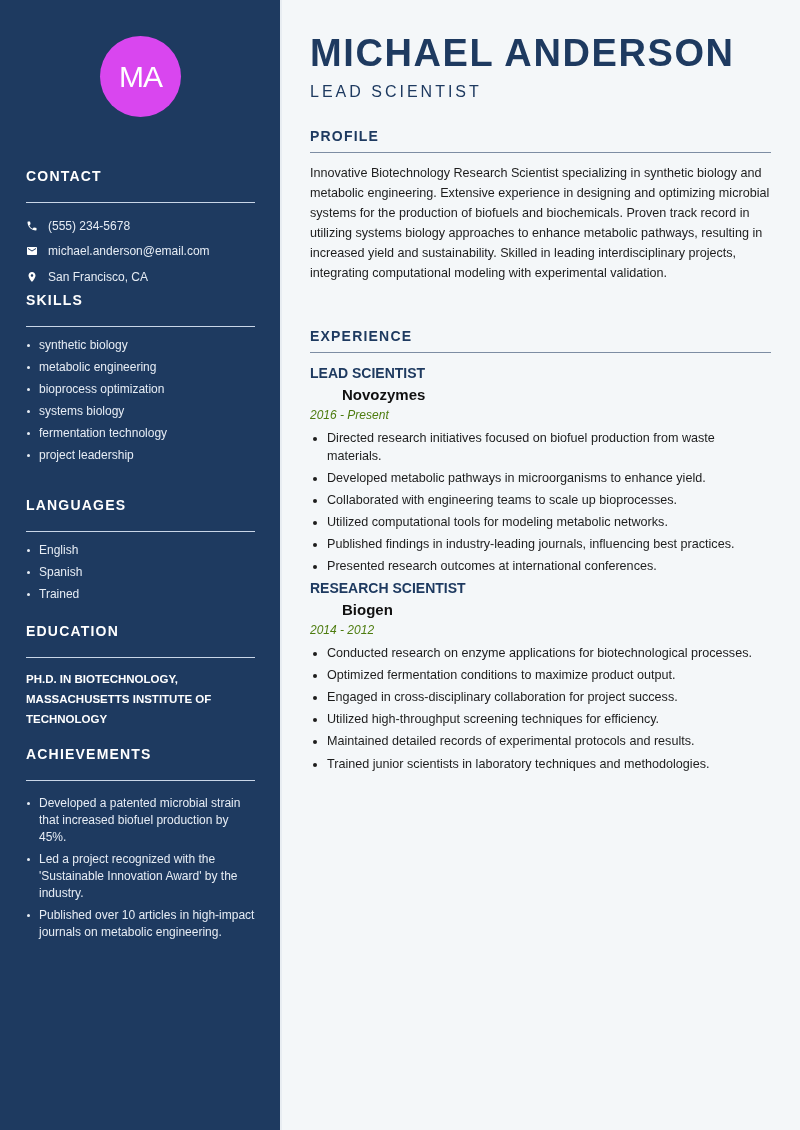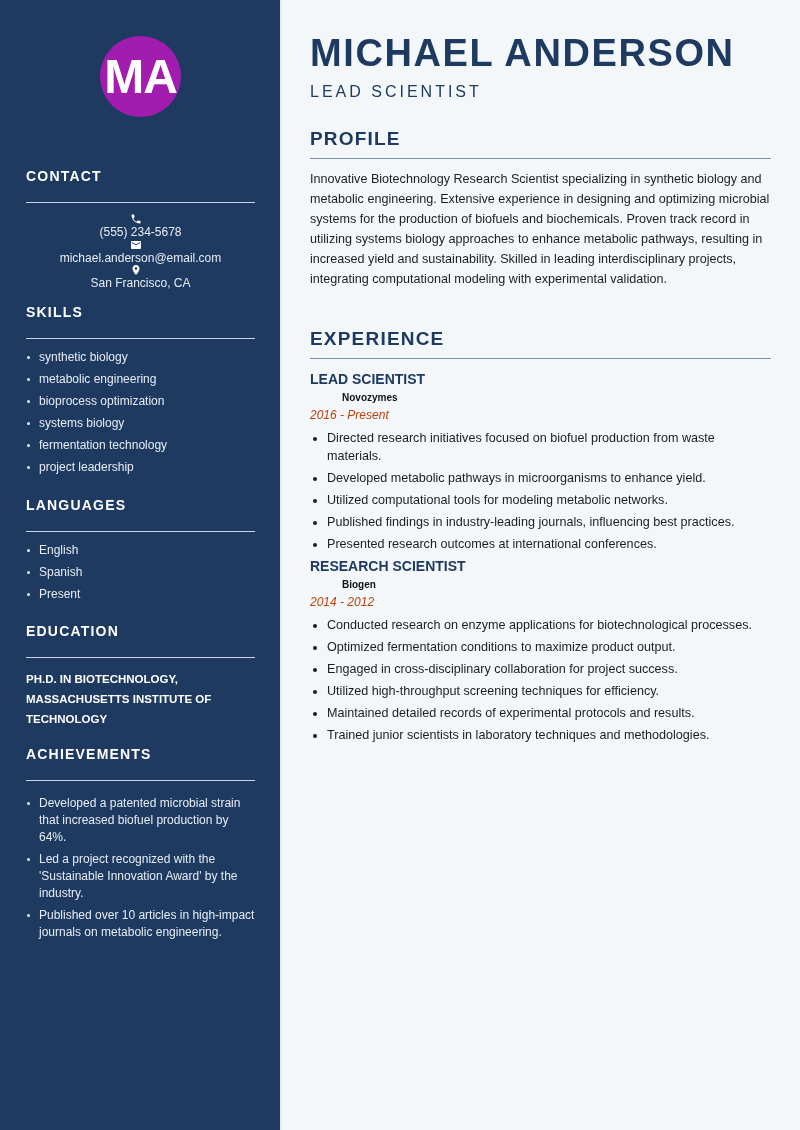--- a/index.html
+++ b/index.html
@@ -15,43 +15,42 @@
     width: 280px; height: 1130px;
     background: #1e3a60;
     color: #ffffff;
     padding: 0 26px;
   }
   .avatar {
     position: absolute;
     left: 100px; top: 36px;
     width: 81px; height: 81px;
     border-radius: 50%;
-    background: #a21caf;
-    color: #ffffff;
-    font-weight: bold;
-    font-size: 48px;
+    background: #d946ef;
+    color: #ffffff;
+    font-weight: normal;
+    font-size: 30px;
     display: flex; align-items: center; justify-content: center;
     letter-spacing: -1px;
   }
   .side-section { position: absolute; left: 26px; width: 229px; }
   .side-heading {
     font-size: 14px;
     font-weight: bold;
     letter-spacing: 1.2px;
     color: #ffffff;
     padding-bottom: 18px;
     border-bottom: 1.5px solid #c9d6e8;
     margin-bottom: 10px;
   }
   .contact-row {
     display: flex; align-items: center;
     font-size: 12px;
     color: #e6ecf4;
     height: 25.5px;
-    flex-direction: column;
   }
   .contact-row .ic {
     width: 22px; display: inline-flex; align-items: center;
   }
   .contact-row svg { width: 12px; height: 12px; fill: #ffffff; }
   .side-list { list-style: none; }
   .side-list li {
     font-size: 12px;
     color: #e6ecf4;
     line-height: 17px;
@@ -85,47 +84,47 @@
     white-space: nowrap;
   }
   .title {
     position: absolute; top: 83px; left: 0;
     font-size: 16px;
     color: #1e3a60;
     letter-spacing: 3px;
   }
   .main-section { position: absolute; left: 0; width: 461px; }
   .main-heading {
-    font-size: 19px; font-weight: bold;
+    font-size: 14px; font-weight: bold;
     color: #1e3a60;
     letter-spacing: 1.2px;
     padding-bottom: 8px;
     border-bottom: 1.5px solid #7d8da3;
     margin-bottom: 10px;
   }
   .profile-text {
     font-size: 12.6px;
     line-height: 20px;
     color: #1d1d1d;
     margin-top: 8px;
   }
   .job-title {
     font-size: 14px; font-weight: bold;
     color: #1e3a60;
     margin-bottom: 5px;
   }
   .company {
-    font-size: 10px; font-weight: bold;
+    font-size: 15px; font-weight: bold;
     color: #111111;
     margin-bottom: 5px;
     padding-left: 32px;
   }
   .dates {
     font-size: 12px; font-style: italic;
-    color: #c2410c;
+    color: #4d7c0f;
     margin-bottom: 8px;
   }
   .bullets { list-style: none; }
   .bullets li {
     font-size: 12.6px;
     line-height: 17.5px;
     color: #1d1d1d;
     position: relative;
     padding-left: 17px;
     margin-bottom: 4.6px;
@@ -171,50 +170,50 @@
     <div class="contact-row">
       <span class="ic">
         <svg viewBox="0 0 24 24">
             <path d="M12 2C8.1 2 5 5.1 5 9c0 5.2 7 13 7 13s7-7.8 7-13c0-3.9-3.1-7-7-7zm0 9.5c-1.4 0-2.5-1.1-2.5-2.5S10.6 6.5 12 6.5s2.5 1.1 2.5 2.5-1.1 2.5-2.5 2.5z"></path>
           </svg>
       </span>
       <span>San Francisco, CA</span>
     </div>
   </section>
 
-  <section class="side-section" style="top:304px;">
+  <section class="side-section" style="top:292px;">
     <h2 class="side-heading">SKILLS</h2>
     <ul class="side-list">
       <li>synthetic biology</li>
       <li>metabolic engineering</li>
       <li>bioprocess optimization</li>
       <li>systems biology</li>
       <li>fermentation technology</li>
       <li>project leadership</li>
     </ul>
   </section>
 
   <section class="side-section" style="top:497px;">
     <h2 class="side-heading">LANGUAGES</h2>
     <ul class="side-list">
       <li>English</li>
       <li>Spanish</li>
-      <li>Present</li>
+      <li>Trained</li>
     </ul>
   </section>
 
   <section class="side-section" style="top:623px;">
     <h2 class="side-heading">EDUCATION</h2>
     <p class="edu-text">PH.D. IN BIOTECHNOLOGY, MASSACHUSETTS INSTITUTE OF TECHNOLOGY</p>
   </section>
 
   <section class="side-section" style="top:746px;">
     <h2 class="side-heading" style="margin-bottom:14px;">ACHIEVEMENTS</h2>
     <ul class="side-list">
-      <li>Developed a patented microbial strain that increased biofuel production by 64%.</li>
+      <li>Developed a patented microbial strain that increased biofuel production by 45%.</li>
       <li>Led a project recognized with the 'Sustainable Innovation Award' by the industry.</li>
       <li>Published over 10 articles in high-impact journals on metabolic engineering.</li>
     </ul>
   </section>
 </aside>
 
 <div class="divider-line"></div>
 
 <main class="main">
   <h1 class="name">MICHAEL ANDERSON</h1>
@@ -228,20 +227,21 @@
   <section class="main-section" style="top:328px;">
     <h2 class="main-heading">EXPERIENCE</h2>
 
     <div style="margin-top:12px;">
       <div class="job-title">LEAD SCIENTIST</div>
       <div class="company">Novozymes</div>
       <div class="dates">2016 - Present</div>
       <ul class="bullets">
         <li>Directed research initiatives focused on biofuel production from waste materials.</li>
         <li>Developed metabolic pathways in microorganisms to enhance yield.</li>
+        <li>Collaborated with engineering teams to scale up bioprocesses.</li>
         <li>Utilized computational tools for modeling metabolic networks.</li>
         <li>Published findings in industry-leading journals, influencing best practices.</li>
         <li>Presented research outcomes at international conferences.</li>
       </ul>
     </div>
 
     <div style="margin-top:1px;">
       <div class="job-title">RESEARCH SCIENTIST</div>
       <div class="company">Biogen</div>
       <div class="dates">2014 - 2012</div>

